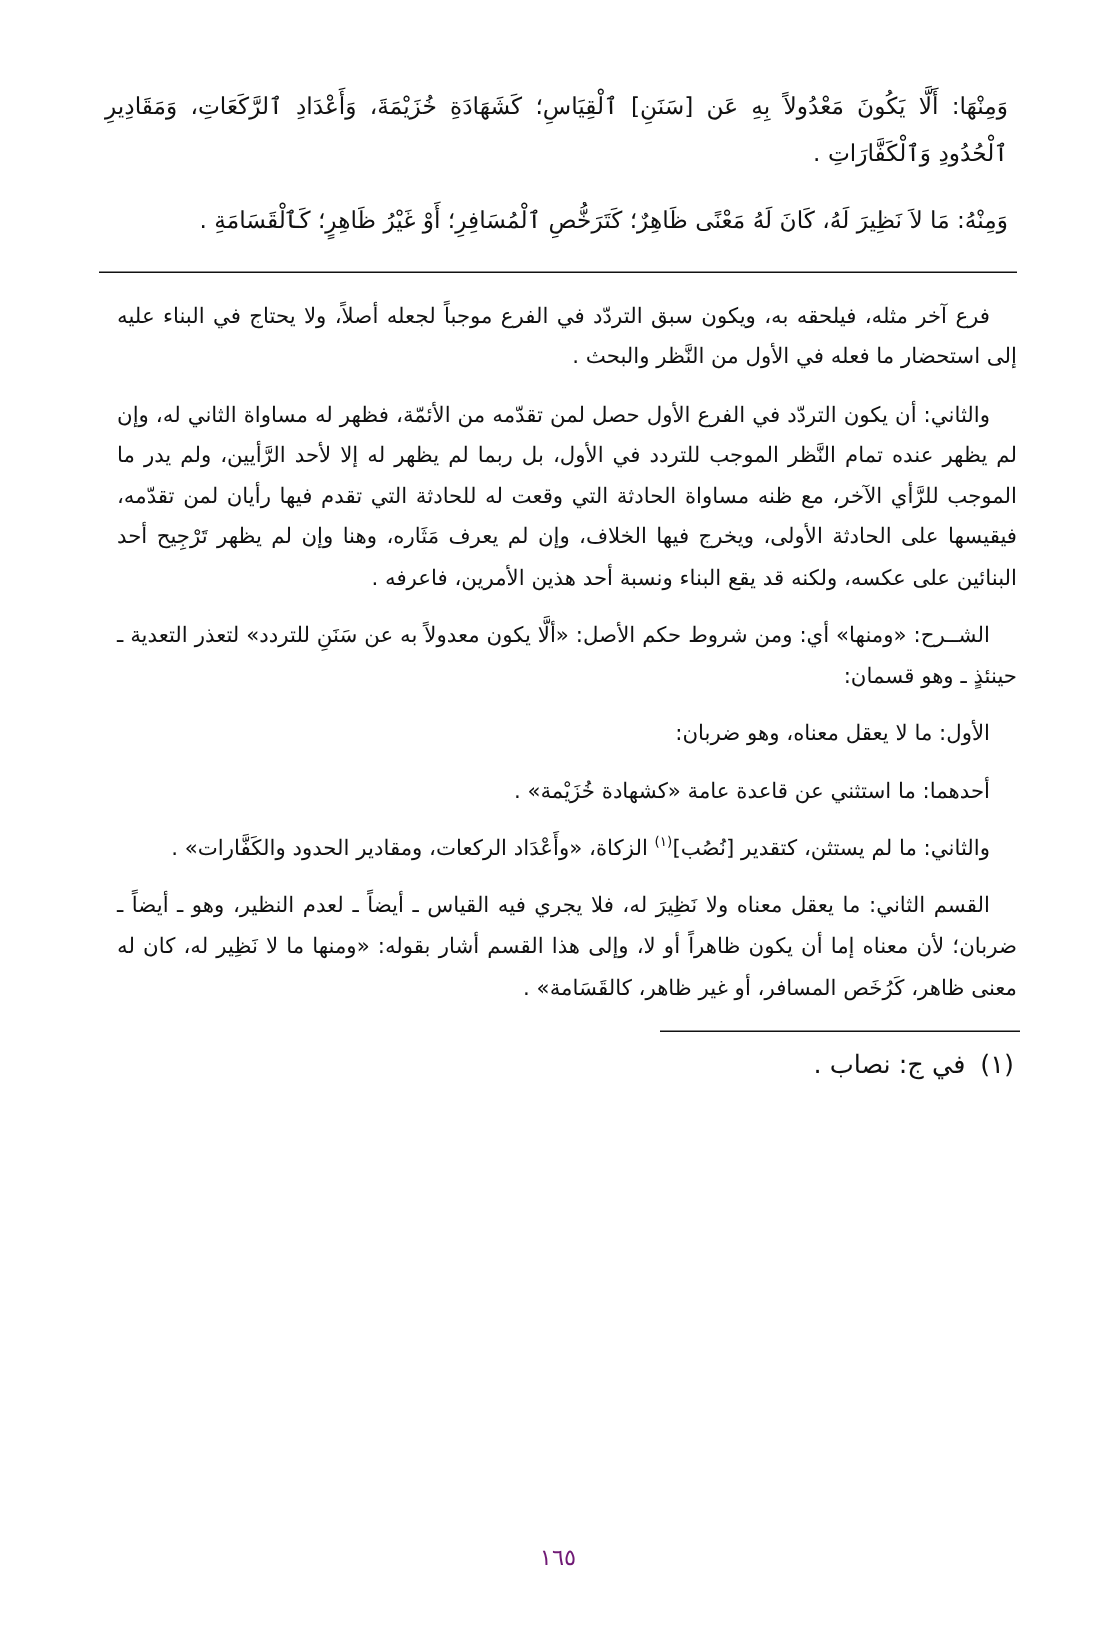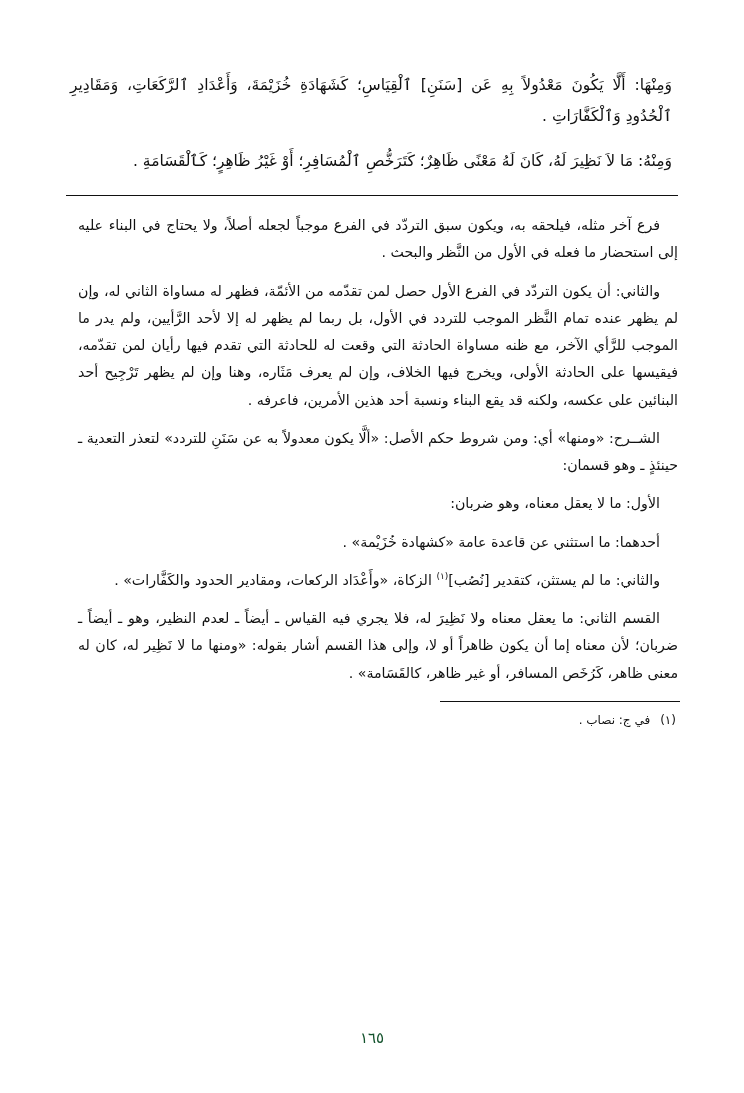--- a/index.html
+++ b/index.html
@@ -15,21 +15,21 @@
     position: relative;
     overflow: hidden;
   }
   .page {
     position: absolute;
     top: 0;
     left: 0;
     width: 744px;
     height: 1093px;
     box-sizing: border-box;
-    padding: 70px 64px 40px 64px;
+    padding: 56px 64px 40px 64px;
   }
   
   .matn {
     direction: rtl;
     text-align: justify;
     font-size: 15.5px;
     line-height: 2.0;
     letter-spacing: 0px;
     padding: 0 8px 0 6px;
   }
@@ -76,38 +76,38 @@
   
   .footnote-rule {
     border: none;
     border-top: 1.2px solid #111;
     width: 240px;
     margin: 14px 0 8px auto;
     height: 0;
   }
   .footnote {
     direction: rtl;
-    font-size: 12px;
+    font-size: 17px;
     line-height: 1.7;
     text-align: right;
     padding-right: 4px;
   }
   .footnote .fn-num {
     margin-left: 10px;
   }
   
   .page-number {
     position: absolute;
     bottom: 46px;
     left: 0;
     right: 0;
     text-align: center;
     font-size: 15px;
     letter-spacing: 1px;
-    color: #14532d;
+    color: #701a75;
   }
 </style>
 </head>
 <body>
 
 <div class="page">
 
   <div class="matn">
     <p>وَمِنْهَا: أَلَّا يَكُونَ مَعْدُولاً بِهِ عَن [سَنَنِ] ٱلْقِيَاسِ؛  كَشَهَادَةِ خُزَيْمَةَ، وَأَعْدَادِ ٱلرَّكَعَاتِ، وَمَقَادِيرِ ٱلْحُدُودِ وَٱلْكَفَّارَاتِ .</p>
     <p>وَمِنْهُ: مَا لاَ نَظِيرَ لَهُ، كَانَ لَهُ مَعْنًى ظَاهِرٌ؛ كَتَرَخُّصِ ٱلْمُسَافِرِ؛ أَوْ غَيْرُ ظَاهِرٍ؛ كَٱلْقَسَامَةِ .</p>

